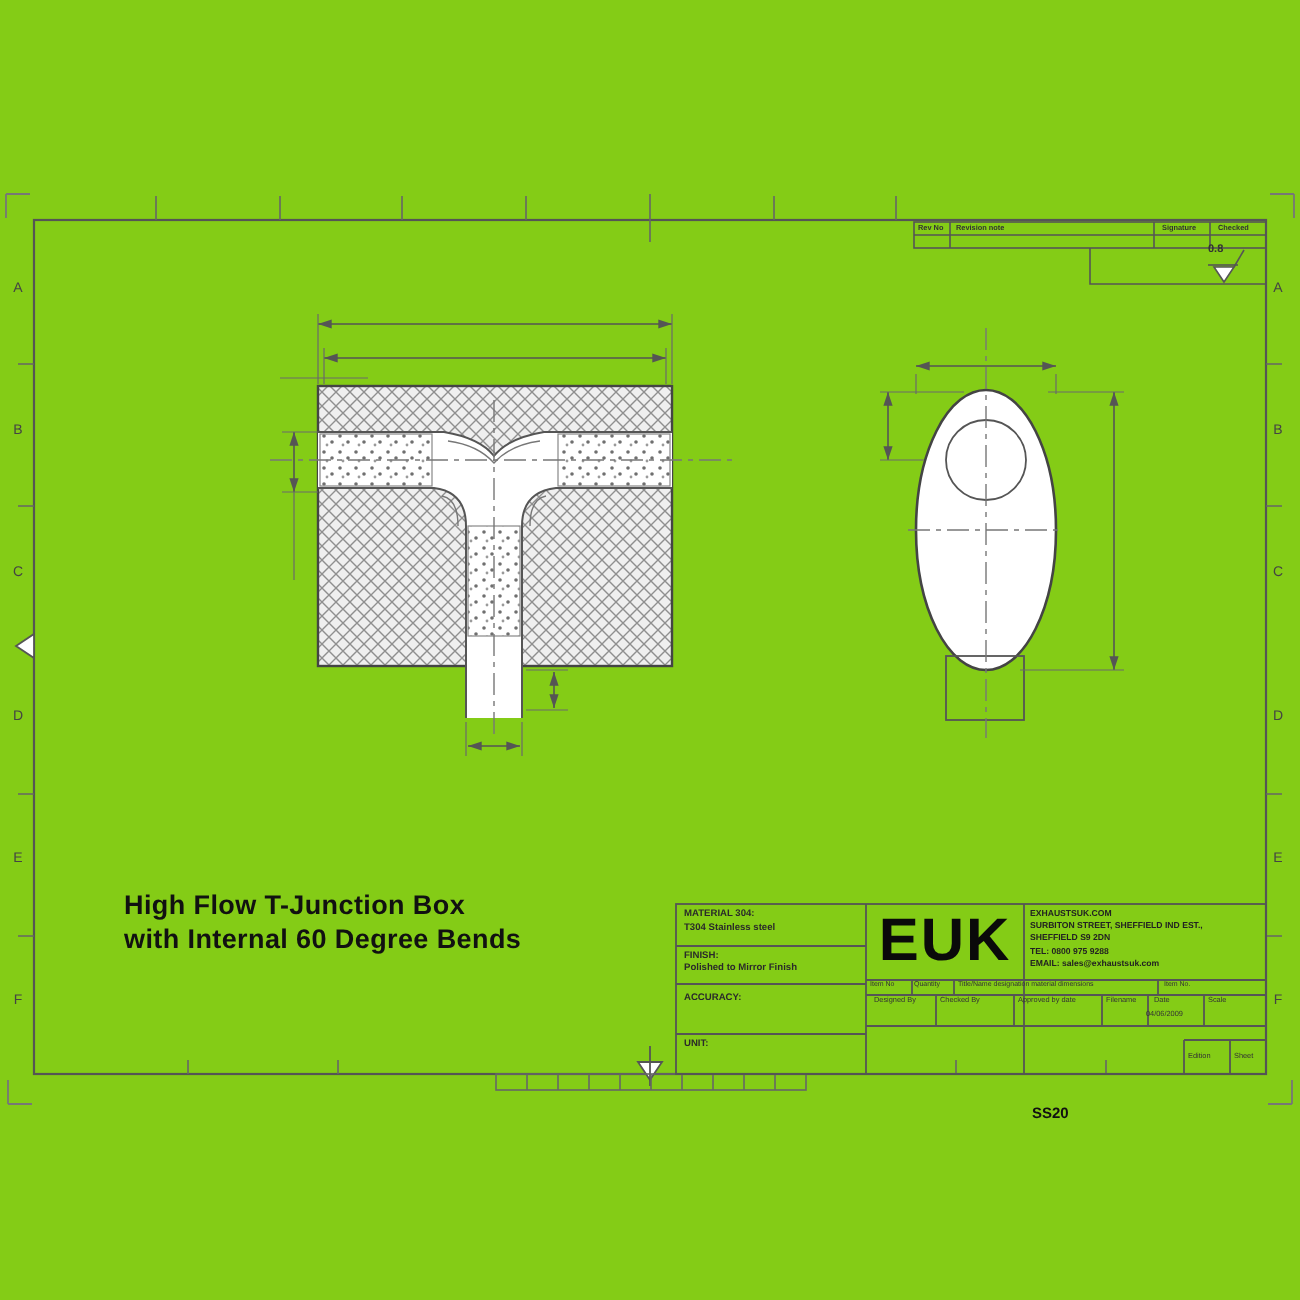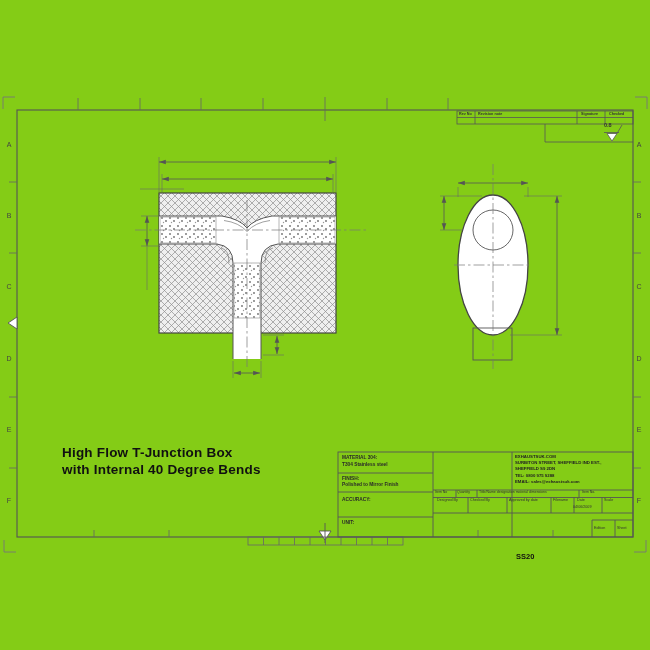--- a/index.html
+++ b/index.html
@@ -152,21 +152,21 @@
         <path d="M458,187 V197 M528,187 V197"></path>
         <path d="M440,196 H482"></path>
         <path d="M440,230 H462"></path>
         <path d="M524,196 H562"></path>
         <path d="M510,335 H562"></path>
       </g>
     </g>
   </svg>
 
   <div class="t title-line" style="left:62px;top:446px;">High Flow T-Junction Box</div>
-  <div class="t title-line" style="left:62px;top:463px;">with Internal 40 Degree Bends</div>
+  <div class="t title-line" style="left:62px;top:463px;">with Internal 60 Degree Bends</div>
 
   <div class="t letter" style="left:4px;top:141px;">A</div>
   <div class="t letter" style="left:4px;top:212px;">B</div>
   <div class="t letter" style="left:4px;top:283px;">C</div>
   <div class="t letter" style="left:4px;top:355px;">D</div>
   <div class="t letter" style="left:4px;top:426px;">E</div>
   <div class="t letter" style="left:4px;top:497px;">F</div>
 
   <div class="t letter" style="left:634px;top:141px;">A</div>
   <div class="t letter" style="left:634px;top:212px;">B</div>
@@ -182,20 +182,21 @@
 
   <div class="t b" style="left:604px;top:123px;font-size:5.5px;color:#333;">0.8</div>
 
   <div class="t b" style="left:342px;top:454.5px;font-size:4.8px;">MATERIAL 304:</div>
   <div class="t b" style="left:342px;top:461.5px;font-size:4.8px;">T304 Stainless steel</div>
   <div class="t b" style="left:342px;top:475.5px;font-size:4.8px;">FINISH:</div>
   <div class="t b" style="left:342px;top:482px;font-size:4.8px;">Polished to Mirror Finish</div>
   <div class="t b" style="left:342px;top:496.5px;font-size:4.8px;">ACCURACY:</div>
   <div class="t b" style="left:342px;top:519.5px;font-size:4.8px;">UNIT:</div>
 
+  <div class="t" id="euk-logo">EUK</div>
 
   <div class="t" id="company">
     <div>EXHAUSTSUK.COM</div>
     <div>SURBITON STREET, SHEFFIELD IND EST.,</div>
     <div>SHEFFIELD S9 2DN</div>
     <div>TEL: 0800 975 9288</div>
     <div>EMAIL: sales@exhaustsuk.com</div>
   </div>
 
   <div class="t tiny" style="left:435px;top:491px;font-size:3.5px;">Item No</div>

